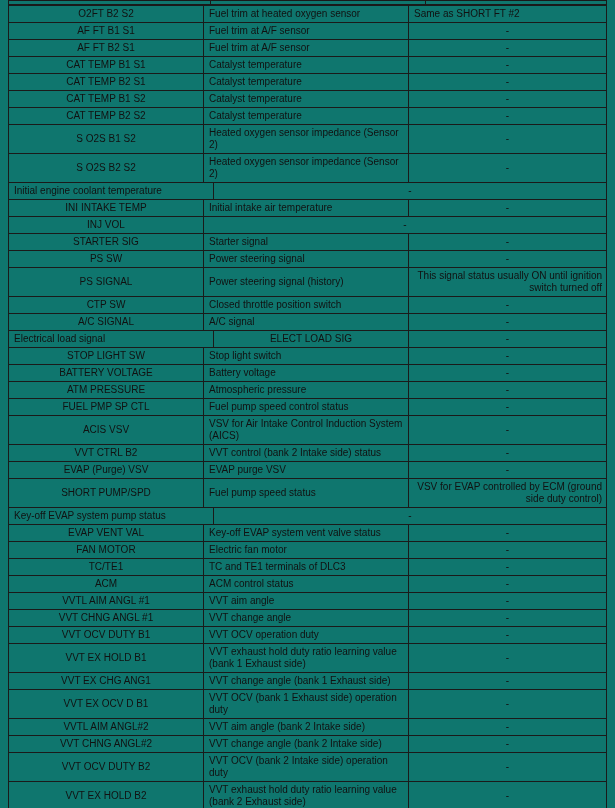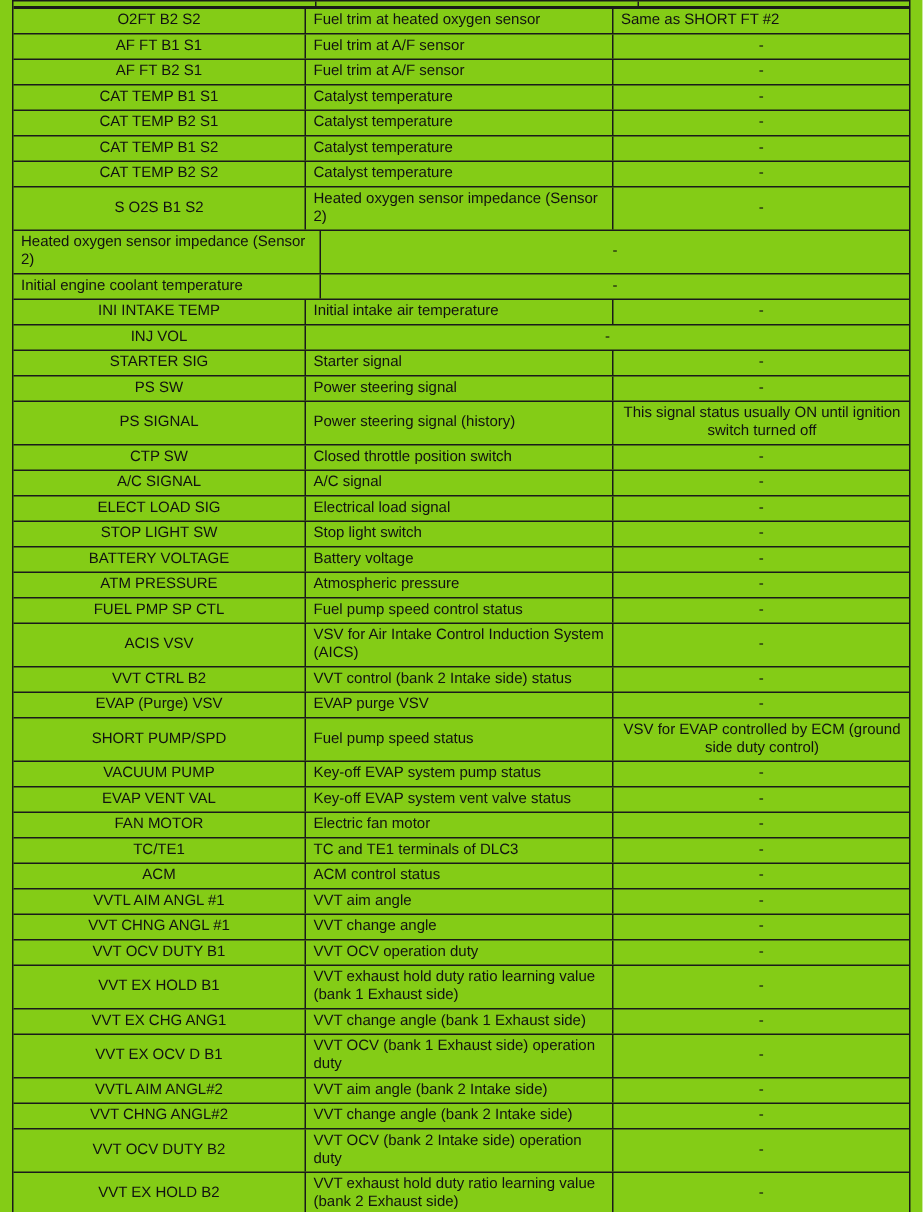--- a/index.html
+++ b/index.html
@@ -4,21 +4,21 @@
 <style>
   html, body {
     margin: 0;
     padding: 0;
     background: #ffffff;
   }
   .page {
     position: relative;
     width: 615px;
     height: 808px;
-    background: #84cc16;
+    background: #0f766e;
     overflow: hidden;
     font-family: "Liberation Sans", sans-serif;
     font-size: 10px;
     line-height: 12px;
     color: #111111;
   }
   .data-table {
     position: absolute;
     left: 8px;
     top: 0;
@@ -61,21 +61,21 @@
   .c2 {
     width: 205px;
     justify-content: flex-start;
     text-align: left;
     padding: 2px 4px 2px 5px;
     border-right: 1px solid #1a1a1a;
   }
   .c3 {
     flex: 1;
     justify-content: flex-start;
-    text-align: center;
+    text-align: right;
     padding: 2px 4px 2px 5px;
   }
   .c3.center {
     justify-content: center;
     text-align: center;
     padding: 1px 0;
   }
 </style>
 </head>
 <body>
@@ -122,20 +122,21 @@
           <div class="cell c1">CAT TEMP B2 S2</div>
           <div class="cell c2">Catalyst temperature</div>
           <div class="cell c3 center">-</div>
         </div>
         <div class="row">
           <div class="cell c1">S O2S B1 S2</div>
           <div class="cell c2">Heated oxygen sensor impedance (Sensor 2)</div>
           <div class="cell c3 center">-</div>
         </div>
         <div class="row">
+          <div class="cell c1">S O2S B2 S2</div>
           <div class="cell c2">Heated oxygen sensor impedance (Sensor 2)</div>
           <div class="cell c3 center">-</div>
         </div>
         <div class="row">
           <div class="cell c2">Initial engine coolant temperature</div>
           <div class="cell c3 center">-</div>
         </div>
         <div class="row">
           <div class="cell c1">INI INTAKE TEMP</div>
           <div class="cell c2">Initial intake air temperature</div>
@@ -164,22 +165,22 @@
           <div class="cell c1">CTP SW</div>
           <div class="cell c2">Closed throttle position switch</div>
           <div class="cell c3 center">-</div>
         </div>
         <div class="row">
           <div class="cell c1">A/C SIGNAL</div>
           <div class="cell c2">A/C signal</div>
           <div class="cell c3 center">-</div>
         </div>
         <div class="row">
+          <div class="cell c2">Electrical load signal</div>
           <div class="cell c1">ELECT LOAD SIG</div>
-          <div class="cell c2">Electrical load signal</div>
           <div class="cell c3 center">-</div>
         </div>
         <div class="row">
           <div class="cell c1">STOP LIGHT SW</div>
           <div class="cell c2">Stop light switch</div>
           <div class="cell c3 center">-</div>
         </div>
         <div class="row">
           <div class="cell c1">BATTERY VOLTAGE</div>
           <div class="cell c2">Battery voltage</div>
@@ -209,21 +210,20 @@
           <div class="cell c1">EVAP (Purge) VSV</div>
           <div class="cell c2">EVAP purge VSV</div>
           <div class="cell c3 center">-</div>
         </div>
         <div class="row">
           <div class="cell c1">SHORT PUMP/SPD</div>
           <div class="cell c2">Fuel pump speed status</div>
           <div class="cell c3">VSV for EVAP controlled by ECM (ground side duty control)</div>
         </div>
         <div class="row">
-          <div class="cell c1">VACUUM PUMP</div>
           <div class="cell c2">Key-off EVAP system pump status</div>
           <div class="cell c3 center">-</div>
         </div>
         <div class="row">
           <div class="cell c1">EVAP VENT VAL</div>
           <div class="cell c2">Key-off EVAP system vent valve status</div>
           <div class="cell c3 center">-</div>
         </div>
         <div class="row">
           <div class="cell c1">FAN MOTOR</div>

